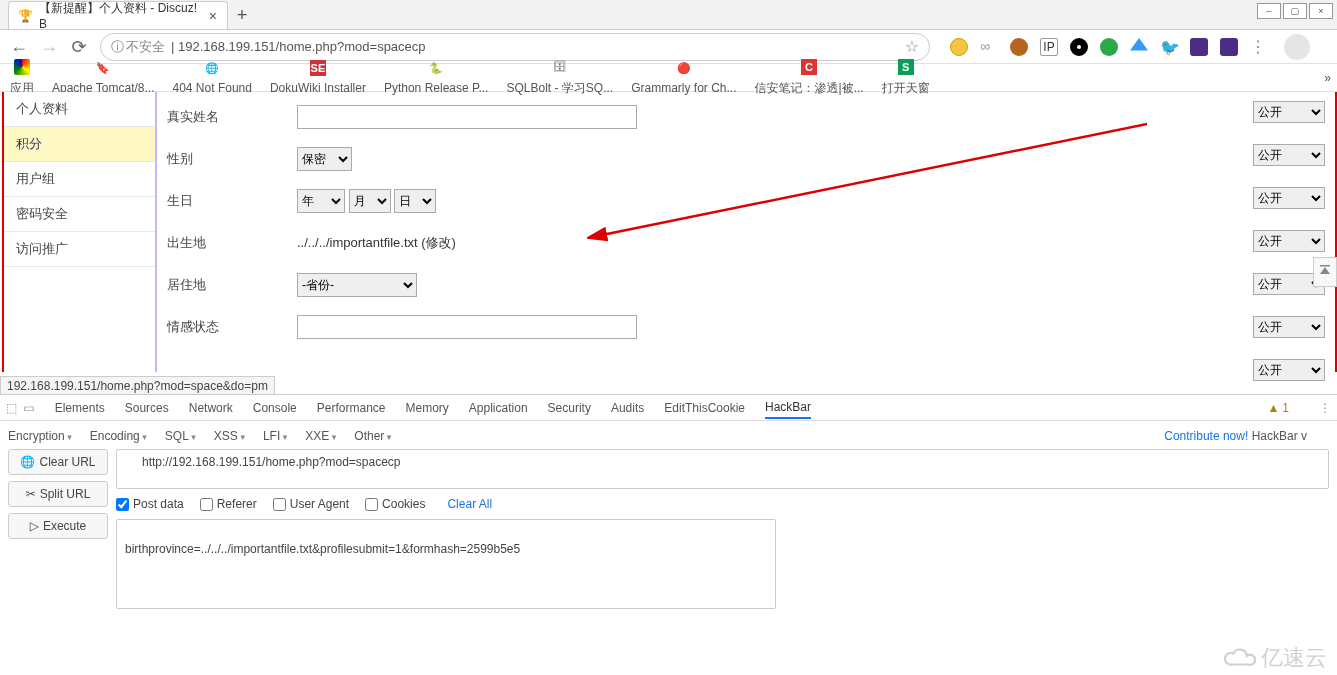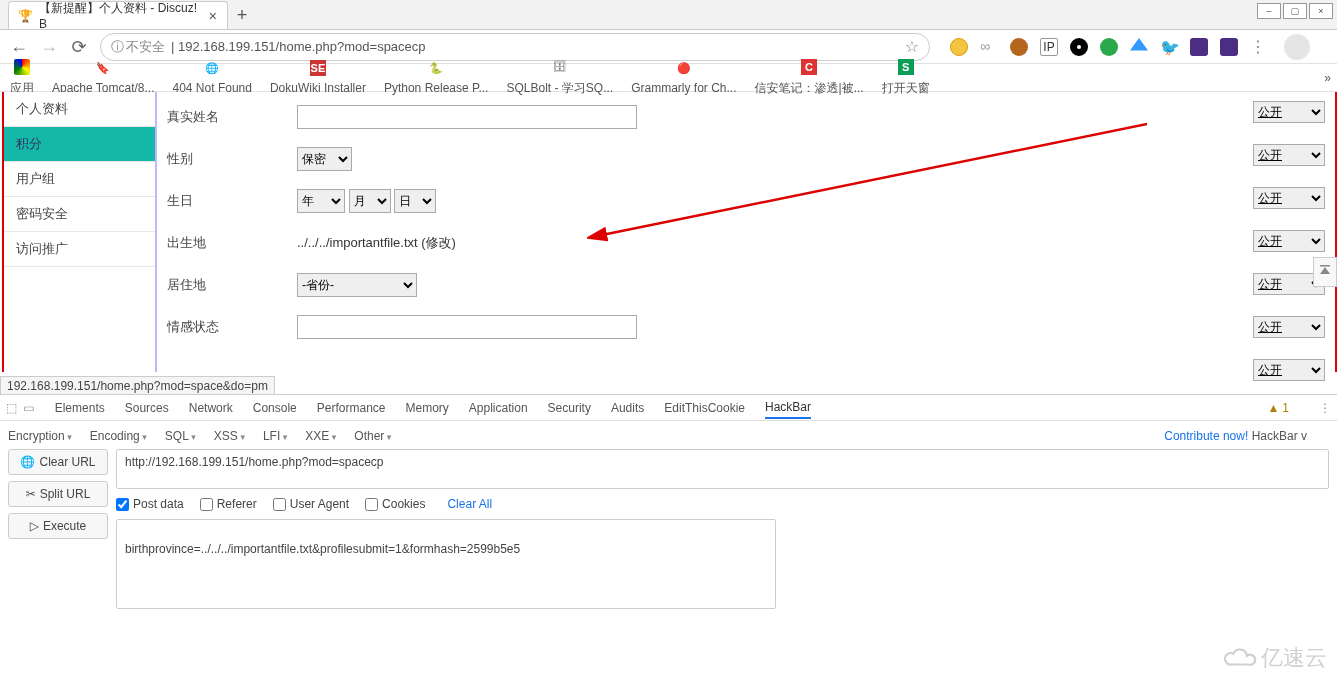--- a/index.html
+++ b/index.html
@@ -26,33 +26,33 @@
 .bookmarks-bar { height: 28px; background: #fff; display: flex; align-items: center; padding: 0 6px; gap: 10px; border-bottom: 1px solid #e1e1e1; font-size: 12px; }
 .bm-item { display: flex; align-items: center; gap: 5px; color: #555; padding: 2px 4px; white-space: nowrap; flex-direction: column; }
 .bm-icon { width: 16px; height: 16px; display: flex; align-items: center; justify-content: center; font-size: 11px; }
 .bm-more { margin-left: auto; color: #555; }
 
 
 .content-area { height: 280px; display: flex; position: relative; }
 .sidebar { width: 155px; border-right: 2px solid #c4b5fd; border-left: 2px solid #d00; background: #fff; margin-left: 2px; }
 .sidebar-item { padding: 8px 12px; font-size: 13px; color: #444; border-bottom: 1px solid #e8e8e8; }
 .sidebar-item.title { font-weight: normal; background: #fff; }
-.sidebar-item.selected { background: #14b8a6; color: #336; }
+.sidebar-item.selected { background: #fef9c3; color: #336; }
 .main-form { flex: 1; padding: 4px 10px; position: relative; border-right: 2px solid #d00; }
 .form-row { display: flex; align-items: center; height: 42px; font-size: 13px; }
 .form-label { width: 130px; color: #444; }
 .form-ctrl input[type=text] { width: 340px; height: 24px; border: 1px solid #aaa; padding: 0 5px; }
 .form-ctrl select { height: 24px; border: 1px solid #aaa; background: #efefef; font-size: 12px; }
 .form-ctrl .sel-s { width: 48px; }
 .form-ctrl .sel-m { width: 120px; }
 .form-ctrl .sel-g { width: 55px; }
 .birthplace-value { color: #333; }
 .modify { color: #333; }
 .right-selects { position: absolute; right: 10px; top: 0; width: 72px; display: flex; flex-direction: column; }
-.right-selects select { width: 72px; height: 22px; border: 1px solid #aaa; margin-top: 9px; margin-bottom: 12px; font-size: 12px; background: #efefef; text-decoration: underline; }
+.right-selects select { width: 72px; height: 22px; border: 1px solid #aaa; margin-top: 9px; margin-bottom: 12px; font-size: 12px; background: #efefef; }
 .scrolltop { position: absolute; right: 0; top: 165px; width: 24px; height: 30px; border: 1px solid #ccc; background: #f8f8f8; display: flex; align-items: center; justify-content: center; }
 
 .arrow-svg { position: absolute; left: 430px; top: 28px; pointer-events: none; }
 
 .status-link { position: absolute; left: 0; top: 376px; background: #f5f5f5; border: 1px solid #ccc; padding: 2px 6px; font-size: 12px; color: #444; }
 
 
 .devtools { position: absolute; left: 0; top: 394px; width: 100%; border-top: 1px solid #ccc; background: #fff; }
 .dt-tabs { height: 26px; display: flex; align-items: center; padding: 0 6px; gap: 20px; border-bottom: 1px solid #ddd; font-size: 12px; color: #555; position: relative; }
 .dt-icons { display: flex; gap: 6px; color: #888; }
@@ -62,21 +62,21 @@
 .dt-dots { color: #888; margin-left: 10px; }
 .hackbar { padding: 6px 8px; }
 .hb-menus { display: flex; gap: 18px; font-size: 12px; color: #555; padding: 2px 0 6px 0; position: relative; }
 .hb-menu::after { content: " \25BE"; color: #888; font-size: 9px; }
 .hb-contribute { position: absolute; right: 22px; color: #1a73e8; }
 .hb-contribute .hbname { color: #555; }
 .hb-body { display: flex; gap: 8px; }
 .hb-buttons { width: 100px; display: flex; flex-direction: column; gap: 6px; }
 .hb-btn { height: 26px; border: 1px solid #ccc; border-radius: 3px; background: #f7f7f7; font-size: 12px; display: flex; align-items: center; justify-content: center; gap: 4px; color: #444; }
 .hb-right { flex: 1; }
-.hb-url { width: 100%; height: 40px; border: 1px solid #ccc; border-radius: 2px; padding: 5px 8px; font-size: 12px; color: #444; }
+.hb-url { width: 100%; height: 40px; border: 1px solid #ccc; border-radius: 2px; padding: 5px 25px; font-size: 12px; color: #444; }
 .hb-checks { display: flex; gap: 16px; align-items: center; font-size: 12px; margin: 8px 0; color: #444; }
 .hb-check { display: flex; align-items: center; gap: 4px; }
 .hb-clear { color: #1a73e8; margin-left: 6px; }
 .hb-post { width: 660px; height: 90px; border: 1px solid #ccc; border-radius: 2px; padding: 22px 8px; font-size: 12px; color: #444; resize: none; }
 
 .watermark { position: absolute; right: 10px; bottom: 2px; font-size: 22px; color: #d0d0d0; display: flex; align-items: center; gap: 4px; }
 .watermark svg { width: 36px; height: 22px; }
 </style>
 </head>
 <body>

